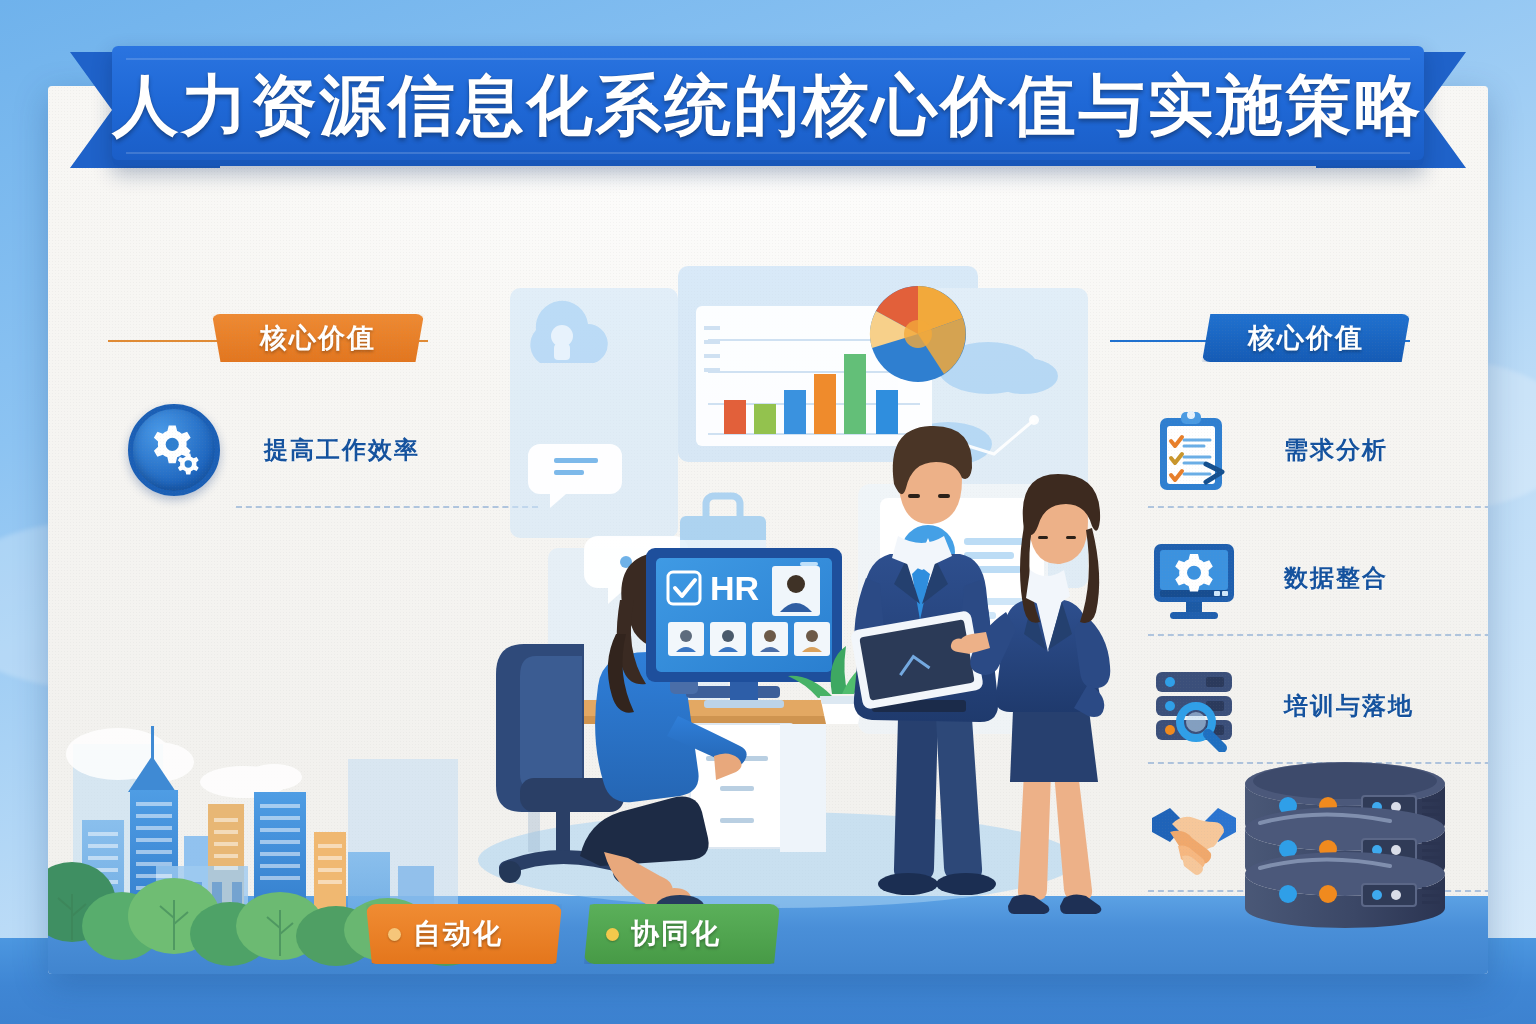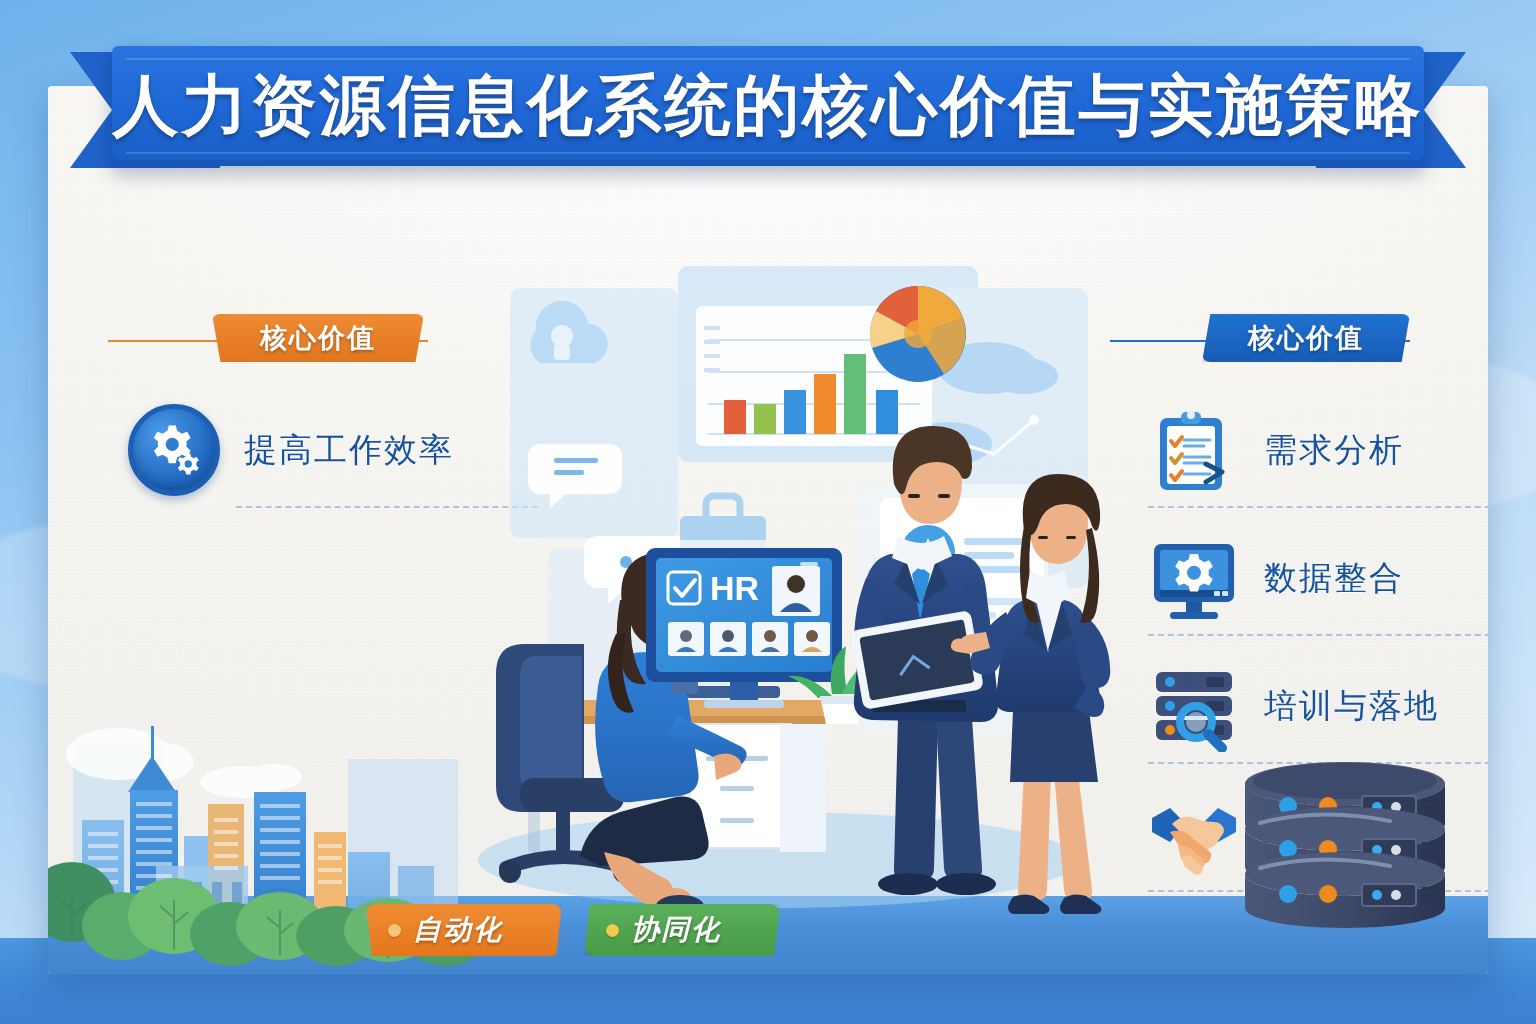--- a/index.html
+++ b/index.html
@@ -61,44 +61,44 @@
     box-shadow:0 5px 12px rgba(20,70,150,.3);}
   .sec-line{position:absolute;height:2px;top:254px;}
   .line-left{left:60px;width:320px;background:#e08b35;}
   .line-right{left:1062px;width:300px;background:#2071cf;}
 
   
   .col{position:absolute;top:300px;width:400px;}
   .col-left{left:80px;}
   .col-right{left:1100px;}
   .item{position:relative;height:128px;display:flex;align-items:center;gap:24px;}
-  .item .label{font-size:33px;font-weight:normal;color:#14529e;letter-spacing:2px;
-    text-shadow:0 1px 1px rgba(255,255,255,.8);white-space:nowrap;}
+  .item .label{font-size:24px;font-weight:bold;color:#14529e;letter-spacing:2px;
+    text-shadow:0 1px 1px rgba(255,255,255,.8);white-space:nowrap;margin-left:20px;}
   .item .dash{position:absolute;left:108px;right:-10px;bottom:6px;height:0;
     border-bottom:2px dashed rgba(90,140,200,.45);}
   .col-right .item .dash{left:0;right:-22px;}
   .ico{width:92px;height:92px;flex:0 0 92px;position:relative;}
 
   
   .circ{width:92px;height:92px;border-radius:50%;position:relative;
     display:flex;align-items:center;justify-content:center;}
   .circ.blue{background:radial-gradient(circle at 35% 30%,#4a9ae8,#1c63bc 70%);
     border:5px solid #1b5fb5;box-shadow:0 4px 10px rgba(20,60,130,.3), inset 0 -4px 8px rgba(0,0,0,.18);}
   .circ.orange{background:radial-gradient(circle at 35% 30%,#f4a254,#e0761d 70%);
     border:5px solid #e0761d;box-shadow:0 4px 10px rgba(160,90,20,.3), inset 0 -4px 8px rgba(0,0,0,.15);}
   .circ.navy{background:radial-gradient(circle at 35% 30%,#3f8fe0,#14529e 72%);
     border:5px solid #124b93;box-shadow:0 4px 10px rgba(15,55,120,.3), inset 0 -4px 8px rgba(0,0,0,.18);}
   .circ svg{width:56px;height:56px;display:block;}
 
   
   .tags{position:absolute;left:318px;top:818px;display:flex;gap:22px;z-index:12;}
-  .tag{height:52px;min-width:196px;padding:0 26px 0 22px;display:flex;align-items:center;gap:12px;
+  .tag{height:60px;min-width:196px;padding:0 26px 0 22px;display:flex;align-items:center;gap:12px;
     color:#fff;font-size:28px;font-weight:bold;letter-spacing:2px;
     text-shadow:0 2px 3px rgba(0,0,0,.3);
-    border-radius:10px;box-shadow:0 6px 14px rgba(20,50,100,.28);font-style:italic;}
+    border-radius:10px;box-shadow:0 6px 14px rgba(20,50,100,.28);}
   .tag .dot{width:13px;height:13px;border-radius:50%;flex:0 0 13px;box-shadow:0 1px 2px rgba(0,0,0,.25);}
   .tag.t0{background:linear-gradient(180deg,#f08c33 0%,#e4761c 100%);clip-path:polygon(0 0,100% 0,97% 100%,3% 100%);}
   .tag.t1{background:linear-gradient(180deg,#5bb05a 0%,#479a46 100%);clip-path:polygon(3% 0,100% 0,97% 100%,0 100%);}
   .tag.t2{background:linear-gradient(180deg,#2a95e8 0%,#1a7bd0 100%);clip-path:polygon(3% 0,100% 0,97% 100%,0 100%);}
   .tag.t3{background:linear-gradient(180deg,#5a4ad6 0%,#4636bf 100%);clip-path:polygon(3% 0,100% 0,100% 100%,0 100%);}
 
   
   .scene{position:absolute;left:380px;top:162px;width:700px;height:700px;z-index:5;}
   .scene svg{width:100%;height:100%;display:block;}
 

